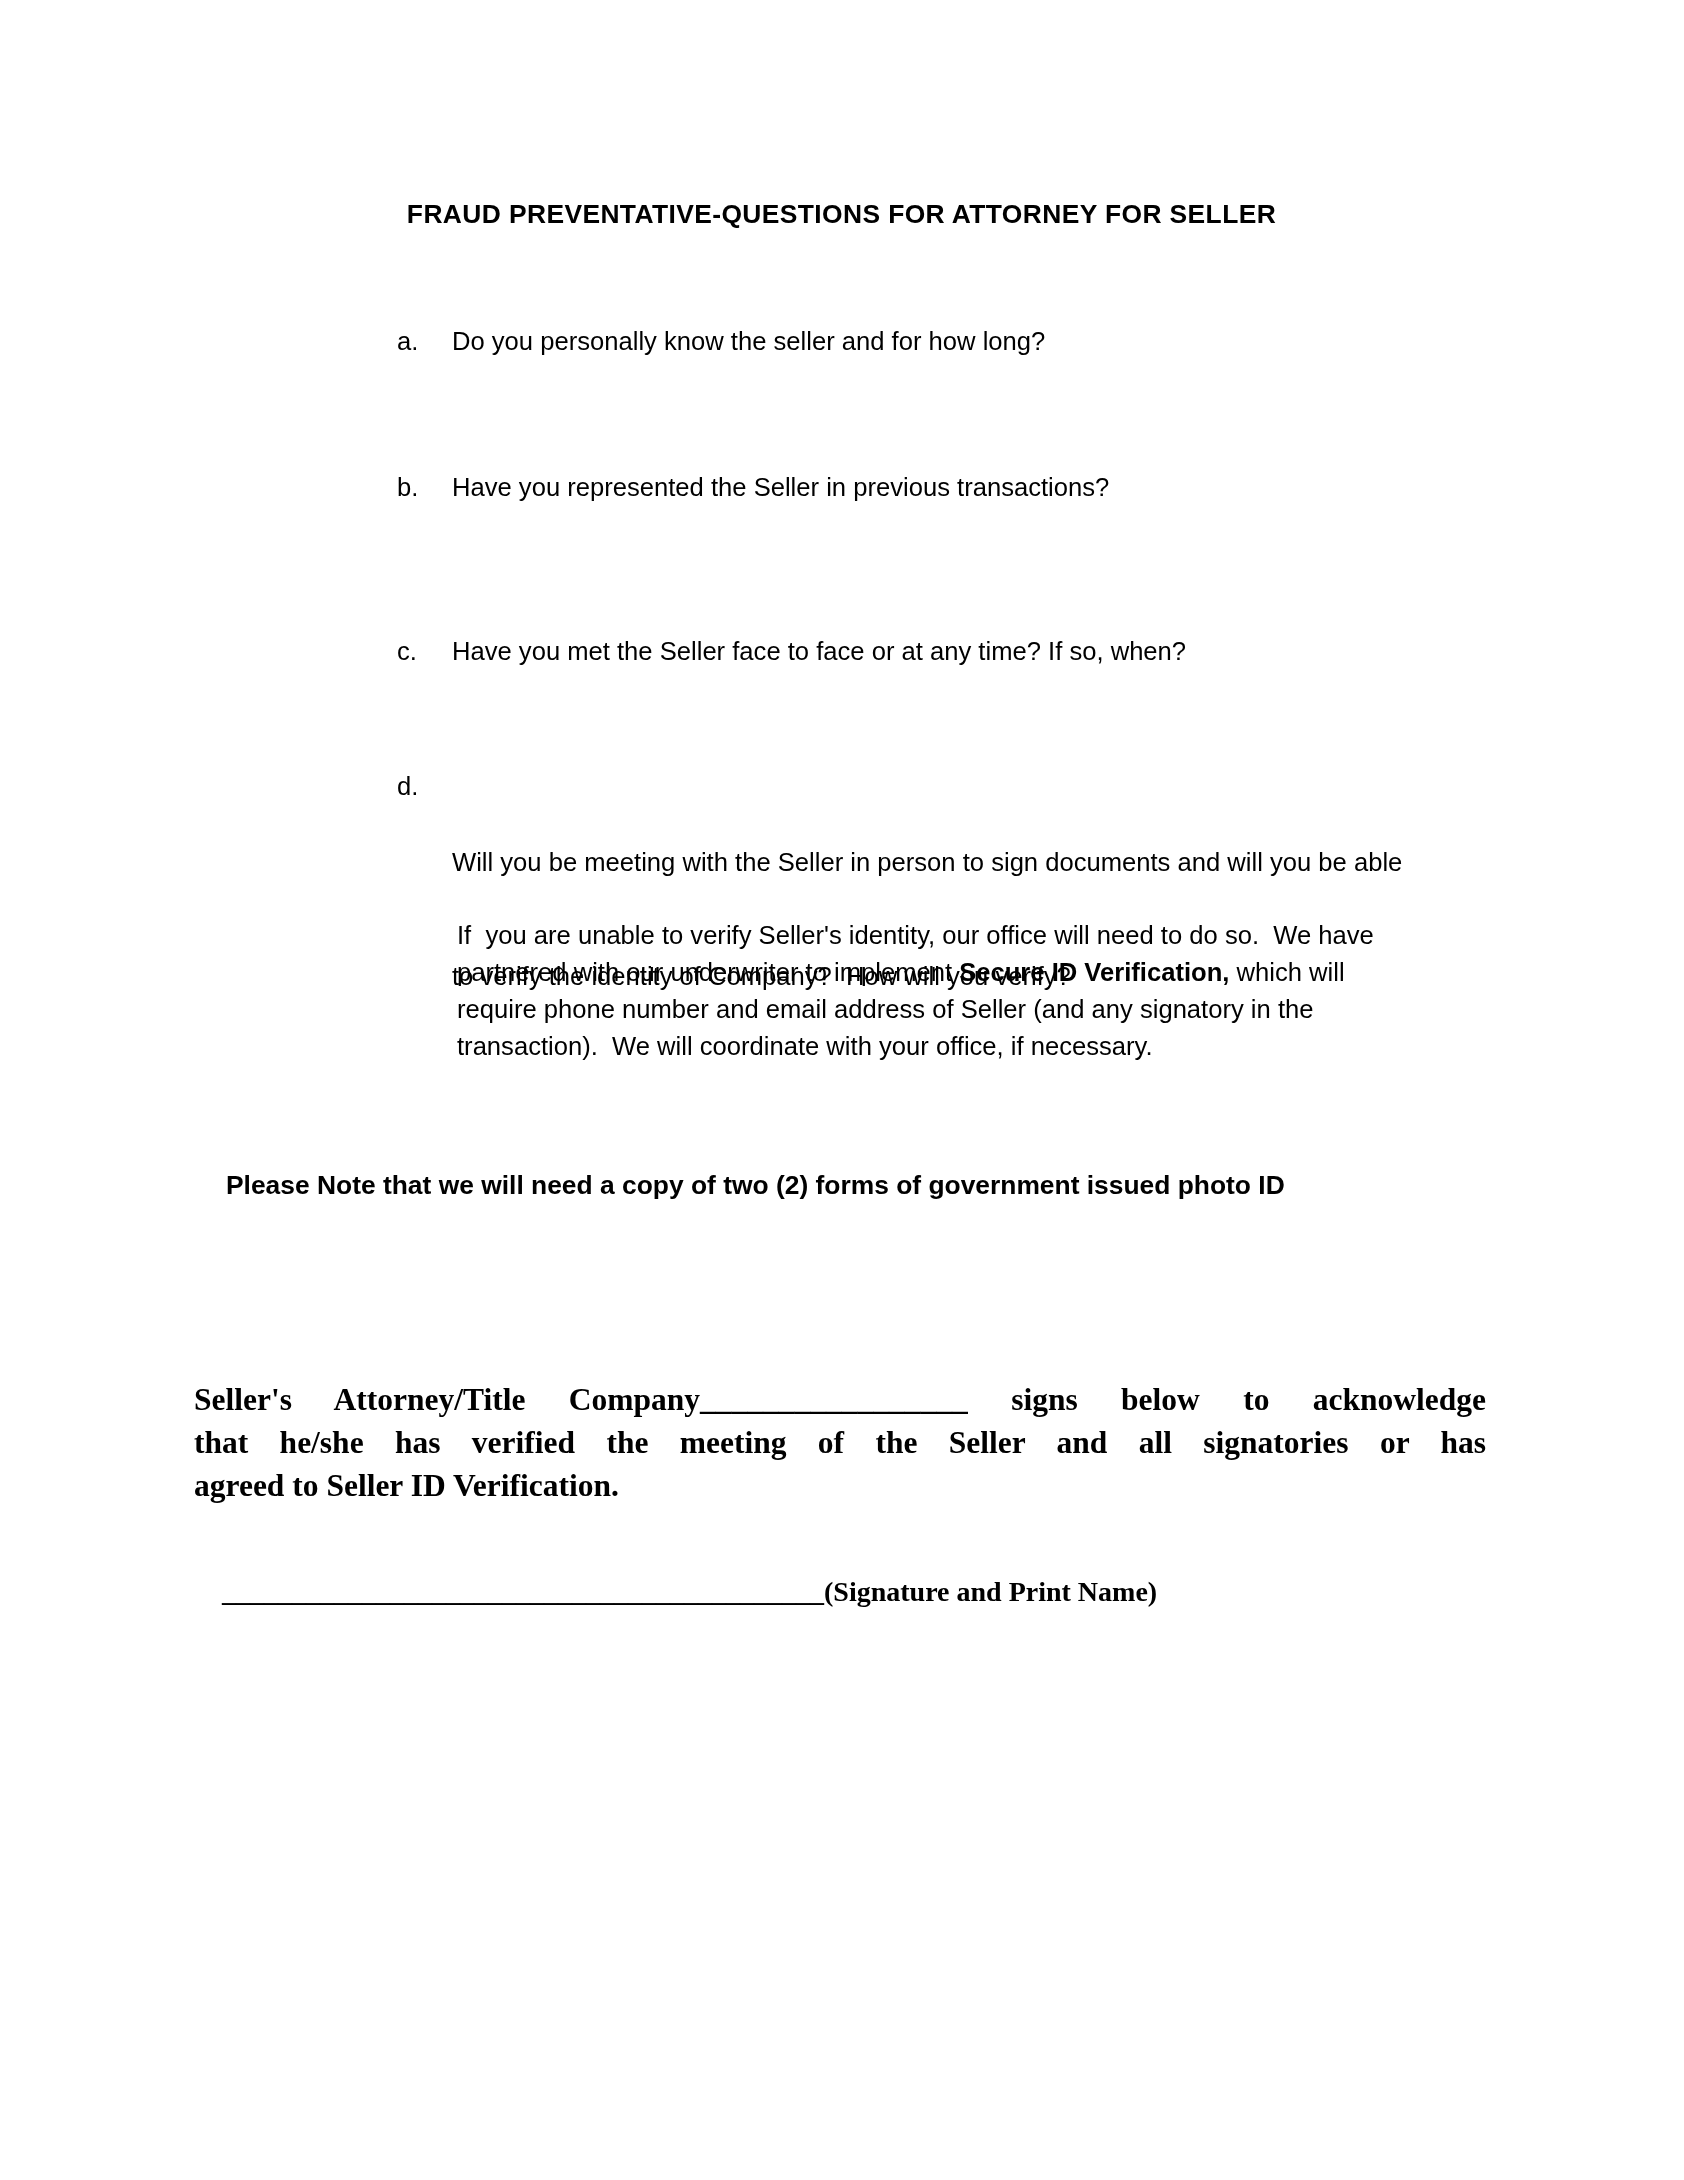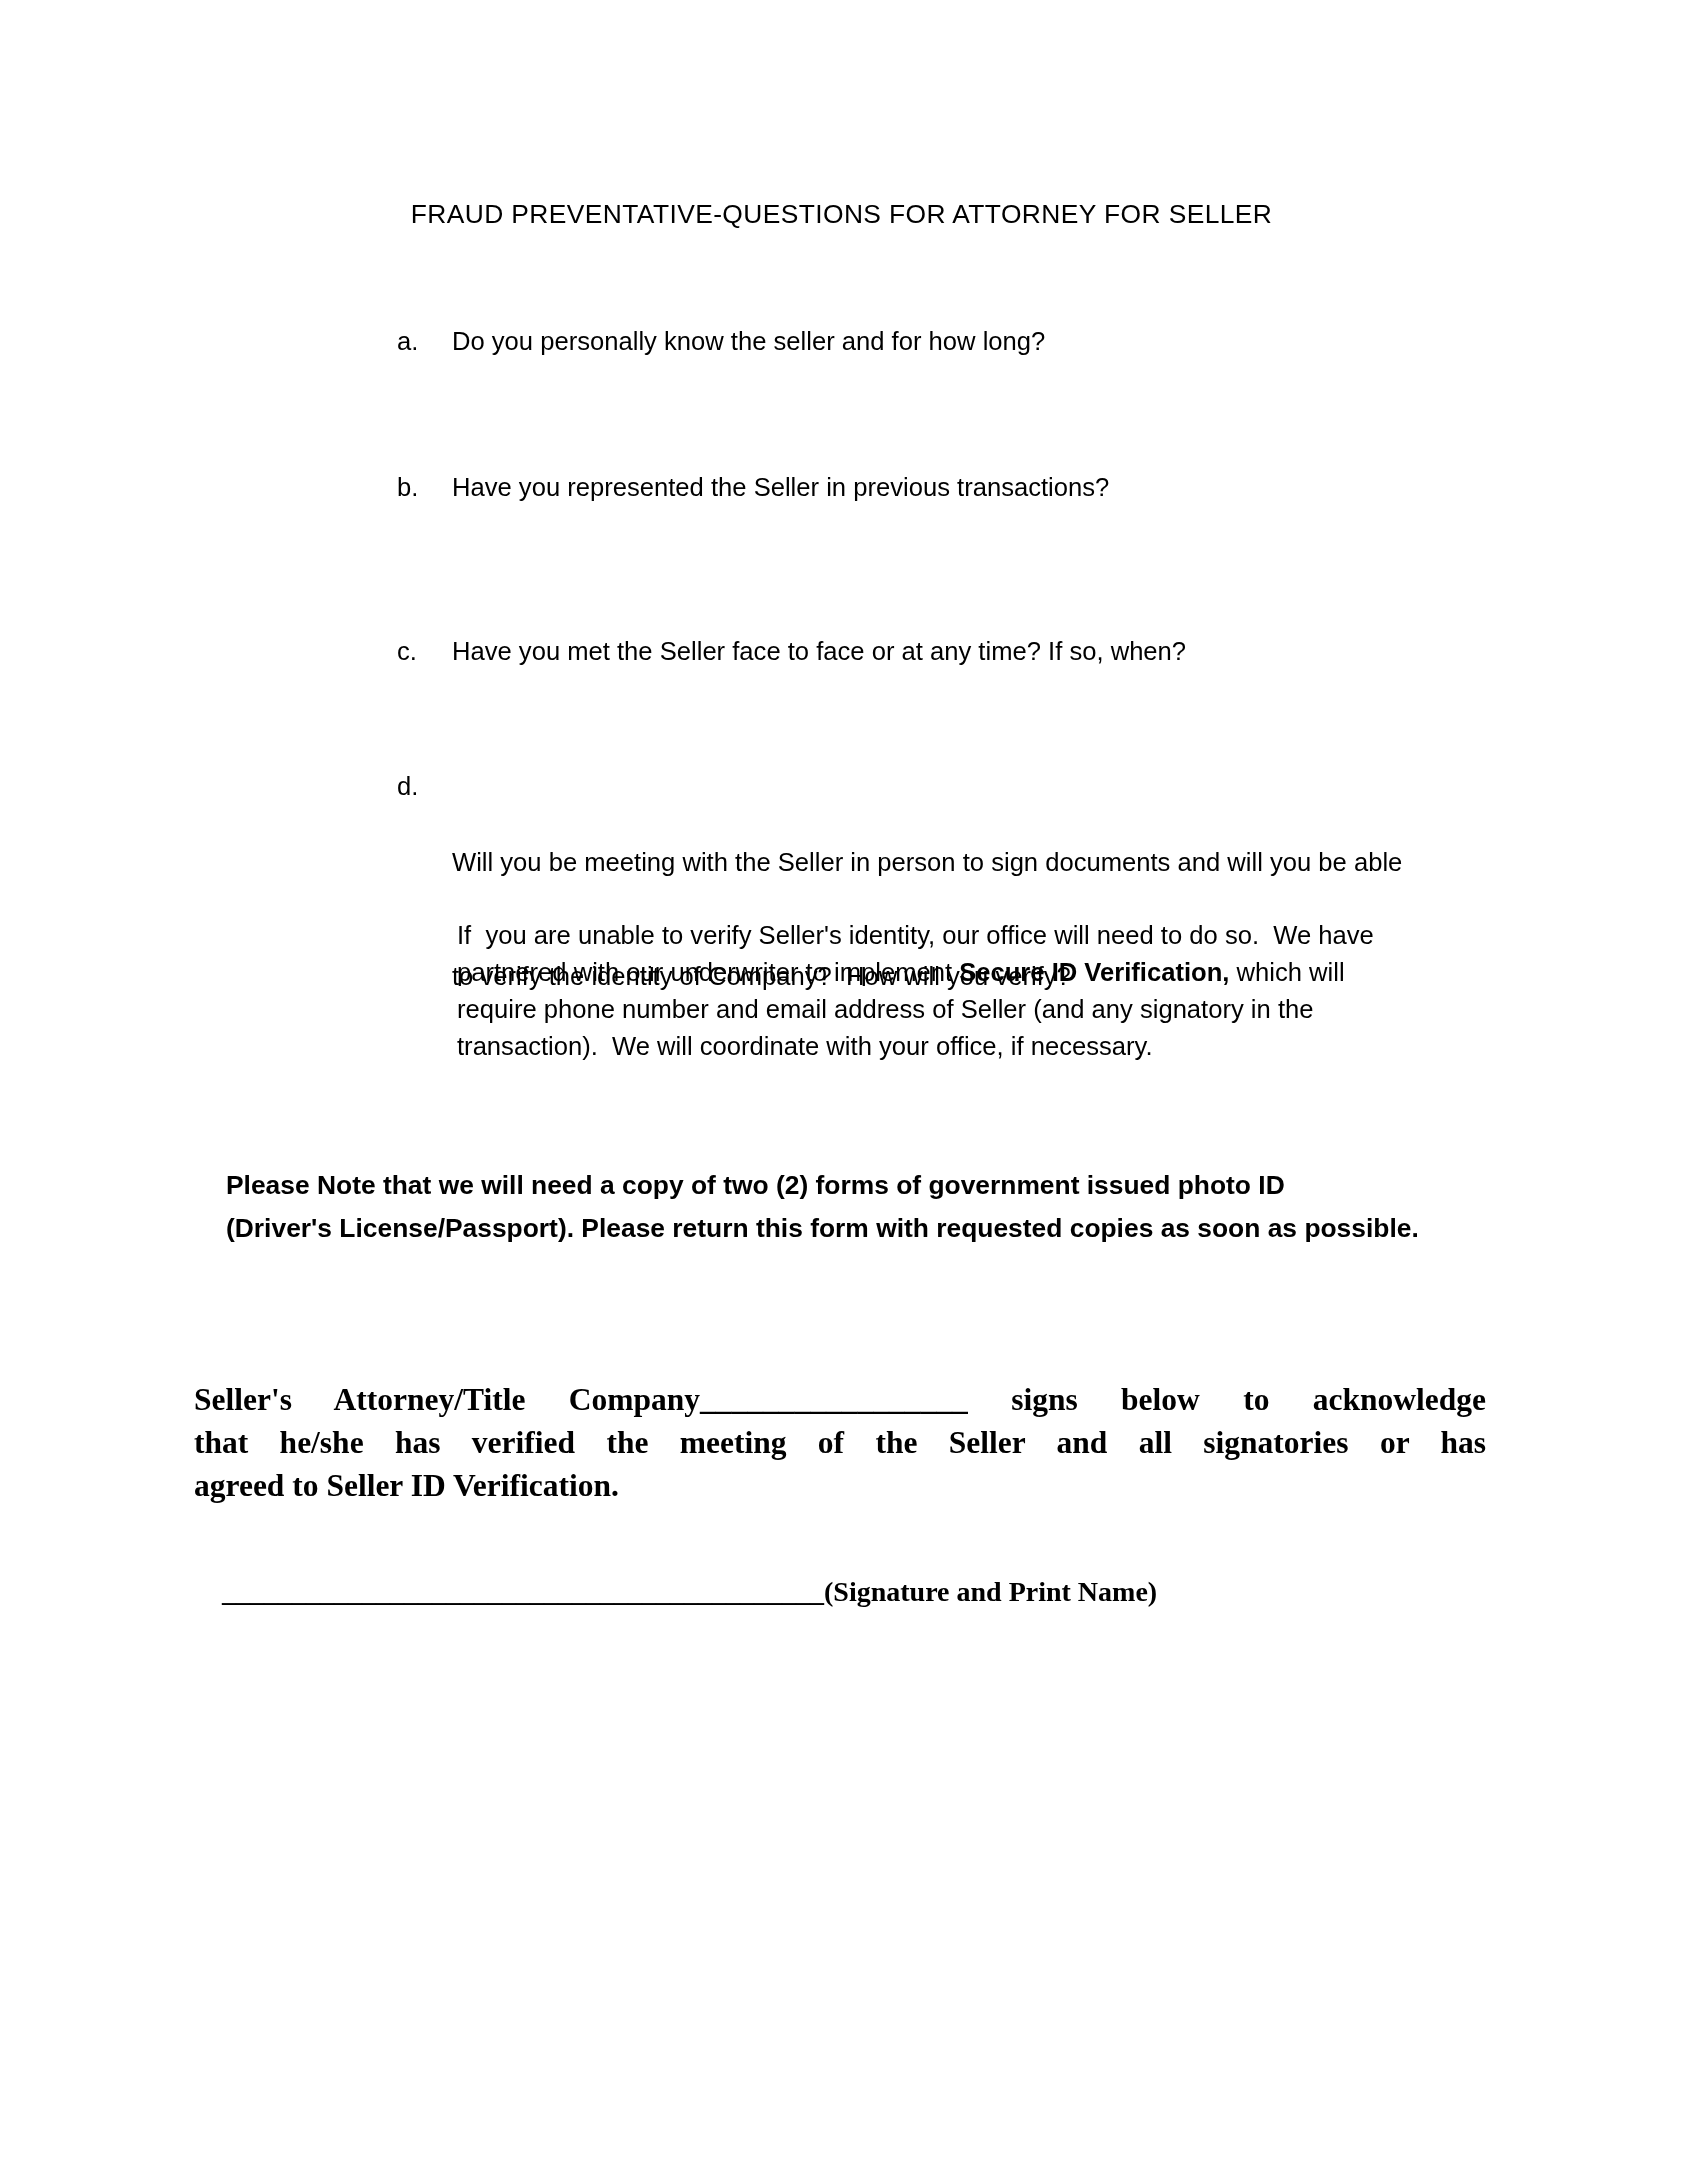--- a/index.html
+++ b/index.html
@@ -12,21 +12,21 @@
     font-family: "Liberation Sans", sans-serif;
     overflow: hidden;
   }
   .title {
     position: absolute;
     top: 199px;
     left: 0;
     width: 1683px;
     text-align: center;
     font-size: 26.4px;
-    font-weight: normal;
+    font-weight: bold;
     letter-spacing: 0.4px;
     white-space: pre;
   }
   .q {
     position: absolute;
     left: 397px;
     display: flex;
     align-items: flex-start;
     font-size: 25.6px;
     line-height: 38px;
@@ -119,21 +119,20 @@
 
   <div class="para">
     <span class="line">If  you are unable to verify Seller's identity, our office will need to do so.  We have</span>
     <span class="line"><span>partnered with our underwriter to implement </span><b>Secure ID Verification,</b><span> which will</span></span>
     <span class="line">require phone number and email address of Seller (and any signatory in the</span>
     <span class="line">transaction).  We will coordinate with your office, if necessary.</span>
   </div>
 
   <div class="note">
     <span class="line">Please Note that we will need a copy of two (2) forms of government issued photo ID</span>
-    <span class="line">(Driver's License/Passport). Please return this form with requested copies as soon as possible.</span>
   </div>
 
   <div class="ack">
     <span class="jl"><span>Seller's Attorney/Title Company</span><span class="blank">_________________</span><span> signs below to acknowledge</span></span>
     <span class="jl">that he/she has verified the meeting of the Seller and all signatories or has</span>
     <span class="ll">agreed to Seller ID Verification.</span>
   </div>
 
   <div class="sig">
     <span>___________________________________________</span><span>(Signature and Print Name)</span>

